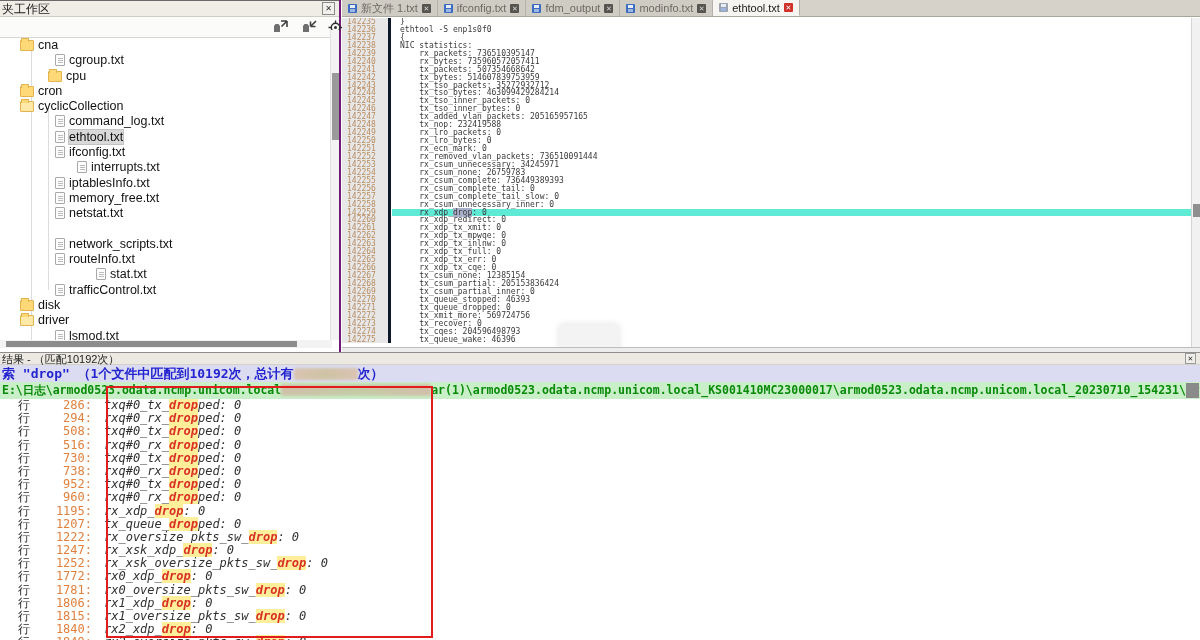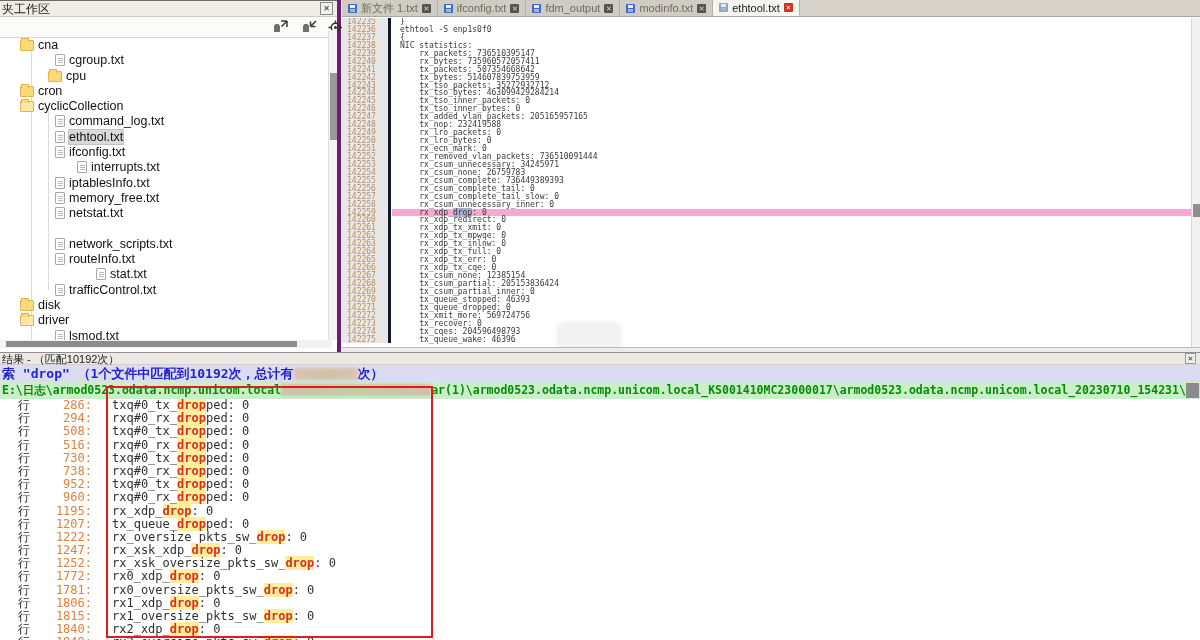--- a/index.html
+++ b/index.html
@@ -2,21 +2,21 @@
 <html><head>
 <meta charset="utf-8">
 <style>
   * { margin:0; padding:0; box-sizing:border-box; }
   html,body { width:1200px; height:640px; overflow:hidden; background:#f0f0f0;
     font-family:"Liberation Sans", sans-serif; }
   #app { position:relative; width:1200px; height:640px; background:#fff; overflow:hidden; }
 
   
   #workspace { position:absolute; left:0; top:0; width:341px; height:352px;
-    background:#fff; border-right:4px solid #701a75;padding-left:30px; }
+    background:#fff; border-right:2px solid #701a75;padding-left:30px; }
   .ws-header { position:absolute; left:0; top:0; width:100%; height:17px;
     background:#f0ede7; border-top:1px solid #6a6a6a; border-bottom:1px solid #cfccc5;
     font-size:12px; color:#1a1a1a; line-height:16px; padding-left:2px; }
   .ws-close { position:absolute; right:4px; top:1px; width:13px; height:13px;
     border:1px solid #8a8a8a; background:#f2f0ec; font-size:8px; line-height:11px;
     text-align:center; color:#333; cursor:default; }
   .ws-toolbar { position:absolute; left:0; top:17px; width:100%; height:21px;
     background:#fbfbfa; border-bottom:1px solid #d8d5cf; }
   .ws-toolbar .tbi { position:absolute; top:3px; width:16px; height:15px; }
   #tree { position:absolute; left:0; top:38px; width:332px; height:302px; overflow:hidden;
@@ -58,21 +58,21 @@
   .tab.active .tclose { background:#d03028; color:#fff; }
 
   
   #editor { position:absolute; left:342px; top:18px; width:849px; height:329px;
     background:#ffffff; overflow:hidden;
     font-family:"DejaVu Sans Mono", monospace; font-size:8px; }
   .ed-line { position:relative; height:7.95px; line-height:7.95px; white-space:pre; }
   .ed-line .ln { position:absolute; left:0; top:0; width:49px; height:100%;
     background:#e7e7e7; border-right:3px solid #0f172a; color:#b98e62; padding-left:5px; }
   .ed-line .code { position:absolute; left:50px; right:0; top:0; height:100%; color:#3a3a3a; padding-left:8px; }
-  .ed-line.current .code { background:#f9a8d4; }
+  .ed-line.current .code { background:#5eead4; }
   .ed-line.current .sel { background:#a9b0cc; }
   .ed-censor { position:absolute; left:218px; top:307px; width:58px; height:26px;
     background:#f3f3f3; border-radius:5px; box-shadow:0 0 5px 3px rgba(238,238,238,.95); }
   .ed-vscroll { position:absolute; left:1191px; top:18px; width:9px; height:329px;
     background:#f1f1f1; border-left:1px solid #d5d5d5; }
   .ed-vscroll .thumb { position:absolute; left:1px; top:186px; width:7px; height:13px; background:#8f8f8f; }
   .ed-hscroll { position:absolute; left:342px; top:347px; width:858px; height:5px;
     background:#ececec; border-top:1px solid #bdbdbd; }
 
   
@@ -88,21 +88,21 @@
     background:linear-gradient(90deg,#d9c3b2,#cfc3a4,#d9c3b2); filter:blur(1.5px); }
   .res-path { position:relative; height:17px; background:#c8efc8; line-height:17px; white-space:nowrap;
     overflow:hidden; font-family:"DejaVu Sans Mono", monospace; font-size:11.5px; font-weight:bold; color:#0a8a0a; padding-left:2px; }
   .path-censor { background:linear-gradient(90deg,#cfc0a8,#c4cba6,#d2bfa9); }
   .path-corner { position:absolute; right:1px; top:1px; width:13px; height:15px; background:#8a8a8a; }
   #res-rows { position:absolute; left:0; top:46px; width:1200px; height:242px; overflow:hidden;
     font-family:"DejaVu Sans Mono", monospace; font-size:12px; color:#303030; }
   .rrow { height:13.2px; line-height:13.2px; white-space:pre; }
   .rrow .hanzi { display:inline-block; margin-left:18px; color:#2b2b2b; font-family:"Liberation Sans", sans-serif; font-size:12px; }
   .rrow .num { display:inline-block; width:62px; text-align:right; color:#e0813f; }
-  .rrow .mtext { margin-left:20px; }
+  .rrow .mtext { margin-left:12px;font-style:italic; }
   .rrow mark { background:#ffef9b; color:#d93025; font-weight:bold; }
 
   
   #red-annotation { position:absolute; left:106px; top:386px; width:327px; height:252px;
     border:2px solid #e21b1b; pointer-events:none; z-index:50; background:transparent; }
 </style>
 </head>
 <body>
 
 <div id="app">

